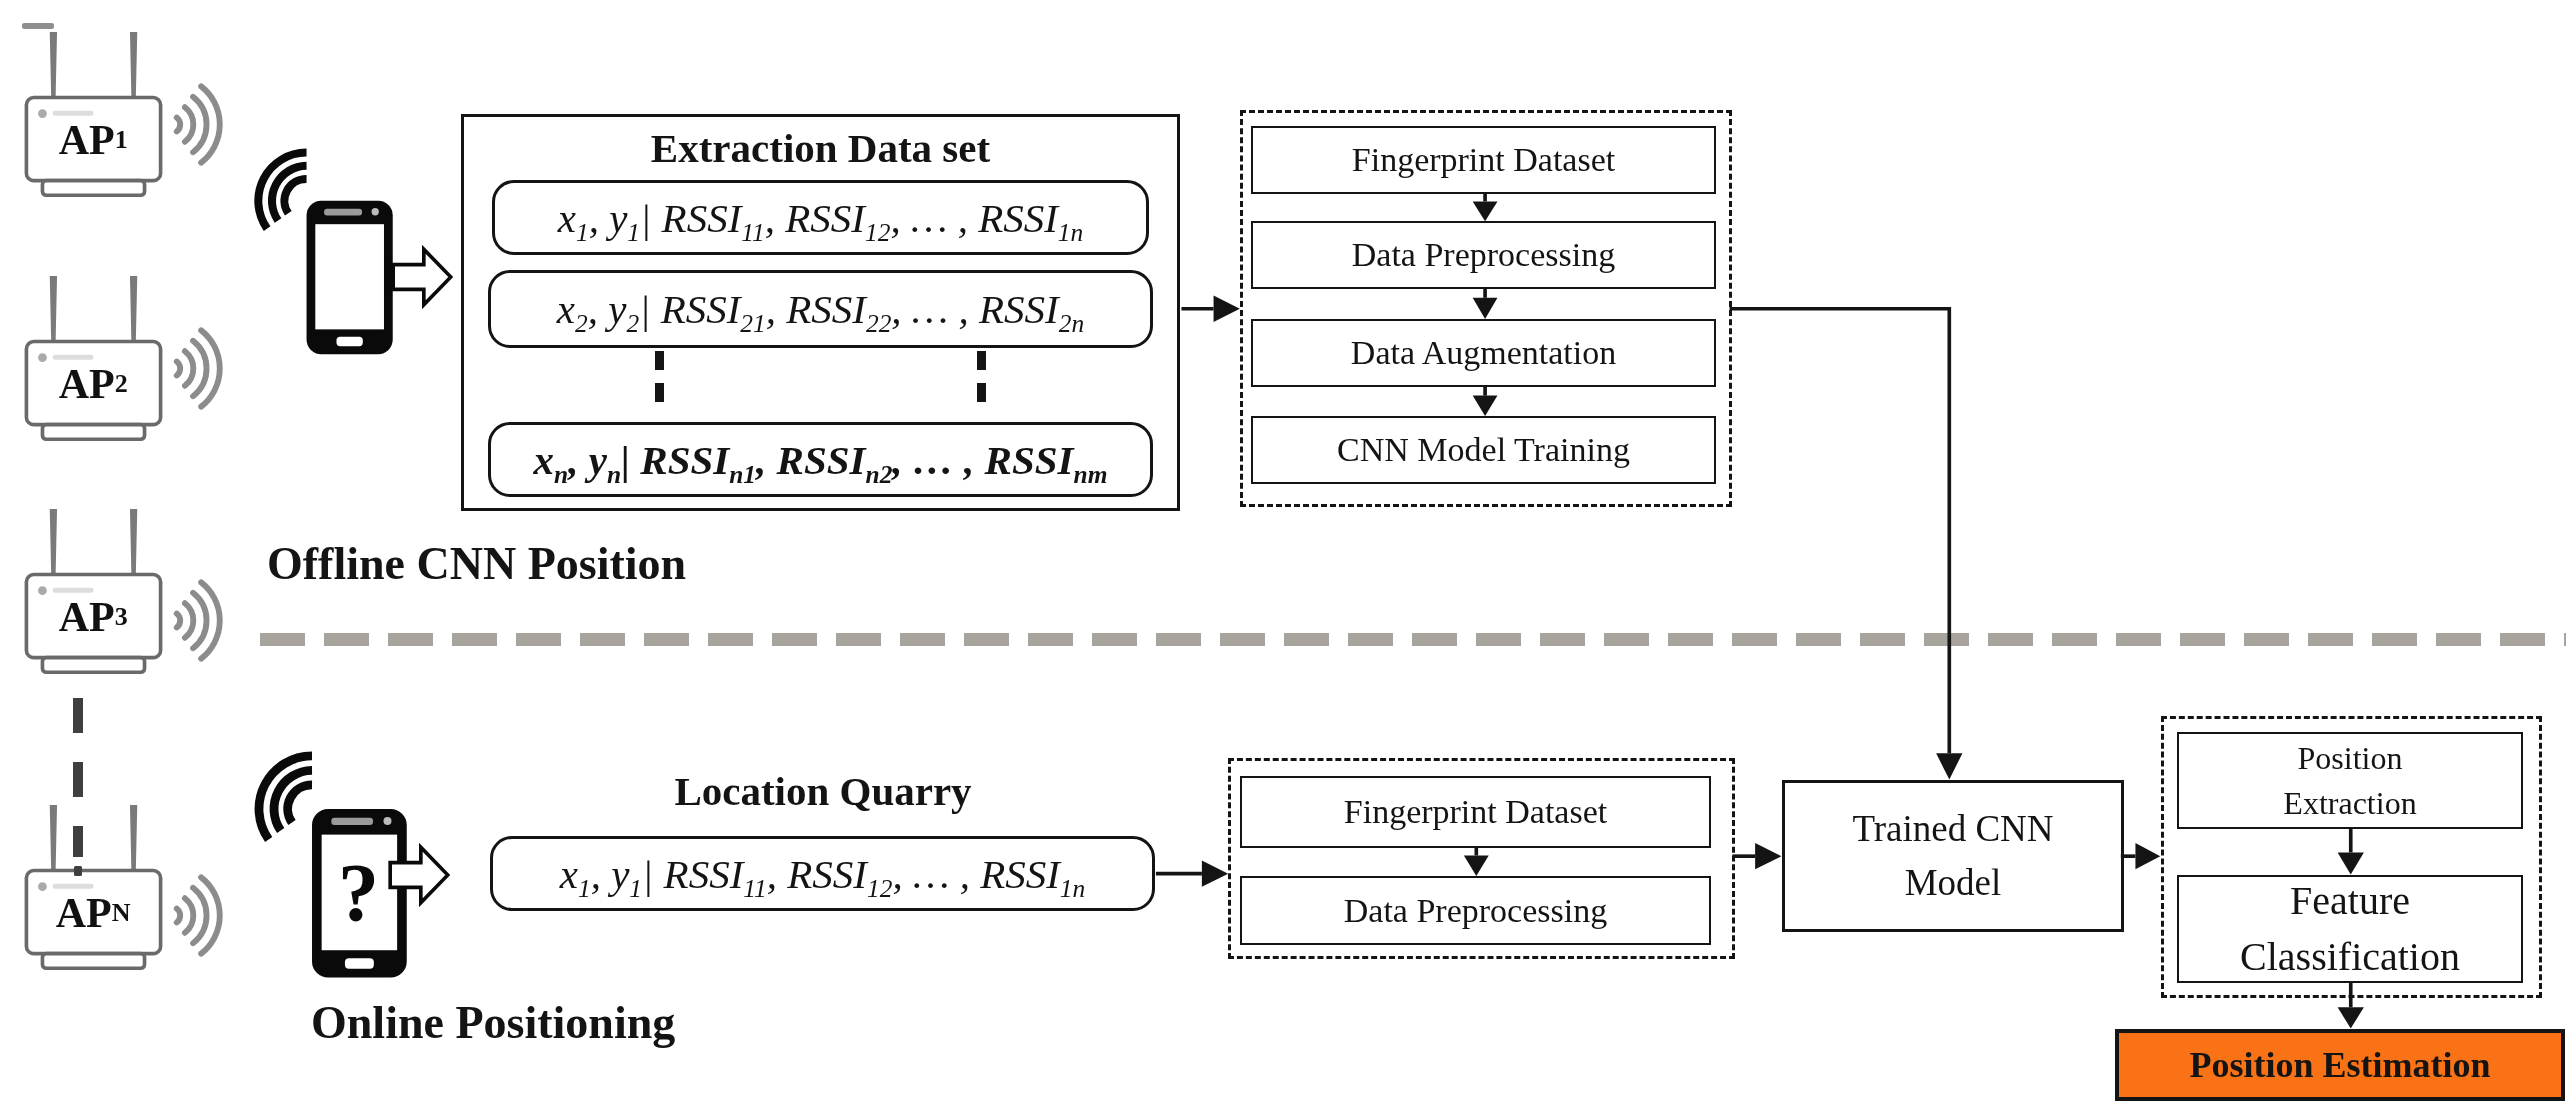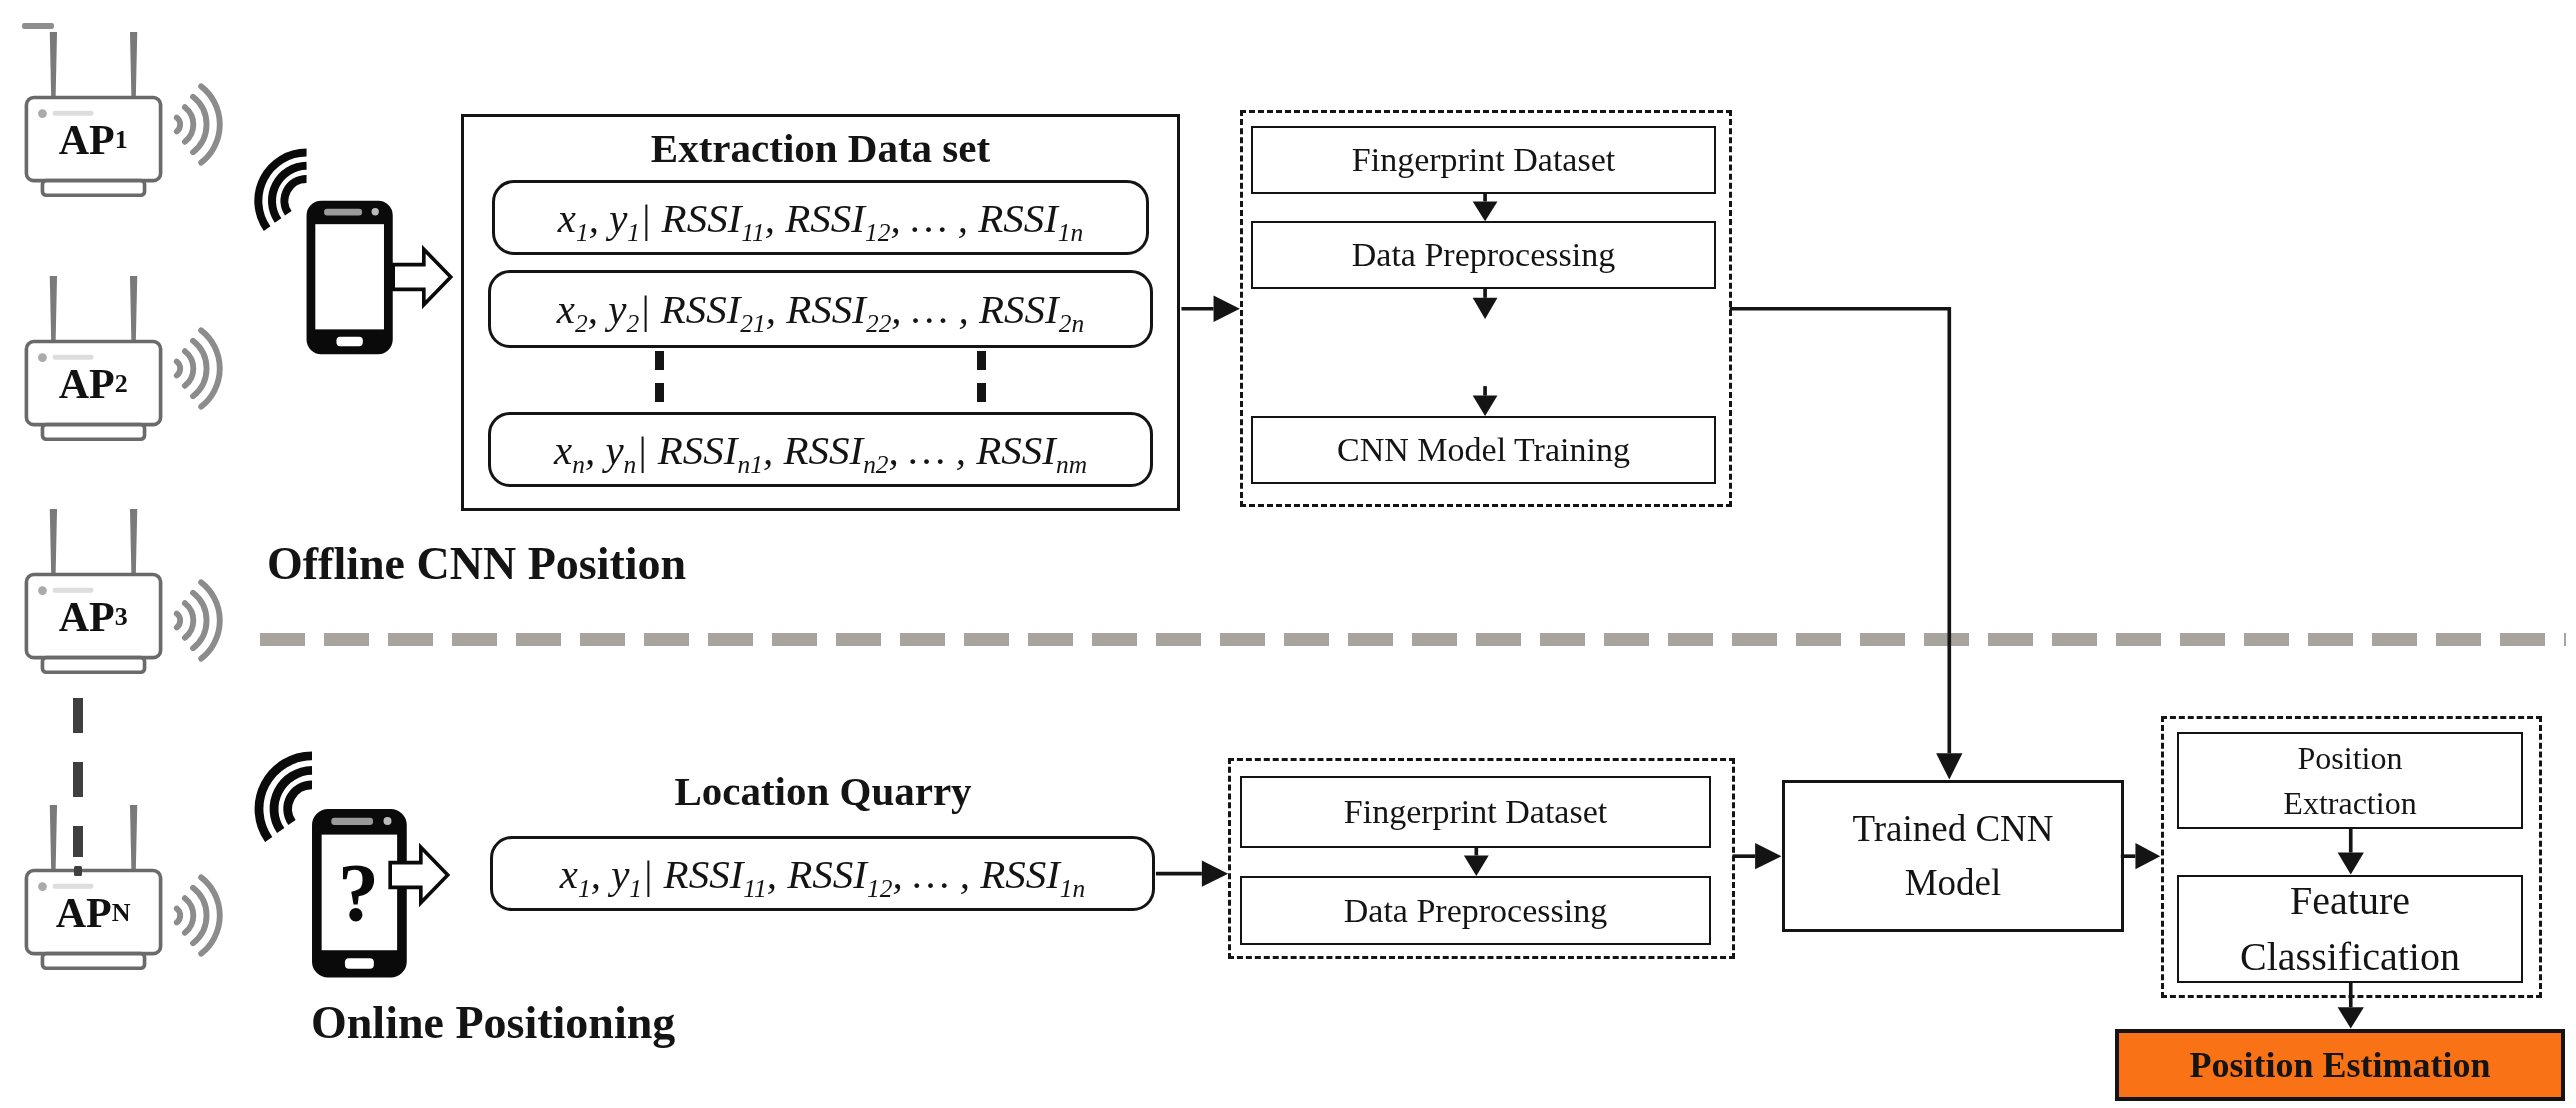--- a/index.html
+++ b/index.html
@@ -177,31 +177,34 @@
   <div class="abs outer-solid" style="left:461px;top:114px;width:713px;height:391px;">
     <div class="abs box-title" style="left:0;top:7.3px;width:100%;">Extraction Data set</div>
     <div class="mrow" style="left:28px;top:63px;width:651px;height:69px;">
       <span><i>x<sub>1</sub>, y<sub>1</sub>| RSSI<sub>11</sub>, RSSI<sub>12</sub>, … , RSSI<sub>1n</sub></i></span>
     </div>
     <div class="mrow" style="left:24px;top:153px;width:659px;height:72px;">
       <span><i>x<sub>2</sub>, y<sub>2</sub>| RSSI<sub>21</sub>, RSSI<sub>22</sub>, … , RSSI<sub>2n</sub></i></span>
     </div>
     <div class="vdash-black" style="left:191px;top:234px;height:60px;"></div>
     <div class="vdash-black" style="left:513px;top:234px;height:60px;"></div>
-    <div class="mrow" style="left:24px;top:295px;width:659px;height:69px;">
+    <div class="mrow" style="left:24px;top:305px;width:659px;height:69px;font-weight:bold;">
       <span><i>x<sub>n</sub>, y<sub>n</sub>| RSSI<sub>n1</sub>, RSSI<sub>n2</sub>, … , RSSI<sub>nm</sub></i></span>
     </div>
   </div>
 
   <div class="abs dashed-group" style="left:1240px;top:110px;width:486px;height:391px;"></div>
   <div class="step" style="left:1251px;top:126px;width:461px;height:64px;">
     <span>Fingerprint Dataset</span>
   </div>
   <div class="step" style="left:1251px;top:221px;width:461px;height:64px;">
     <span>Data Preprocessing</span>
+  </div>
+  <div class="step" style="left:1251px;top:319px;width:461px;height:64px;">
+    <span>Data Augmentation</span>
   </div>
   <div class="step" style="left:1251px;top:416px;width:461px;height:64px;">
     <span>CNN Model Training</span>
   </div>
 
   <div class="abs section-label" style="left:267px;top:537px;">Offline CNN Position</div>
   <div class="divider" style="left:260px;top:633px;width:2306px;"></div>
   <div class="abs section-label" style="left:311px;top:996px;">Online Positioning</div>
 
   <svg class="abs" style="left:230px;top:719px;" width="209" height="277" viewBox="0 0 260 345">

